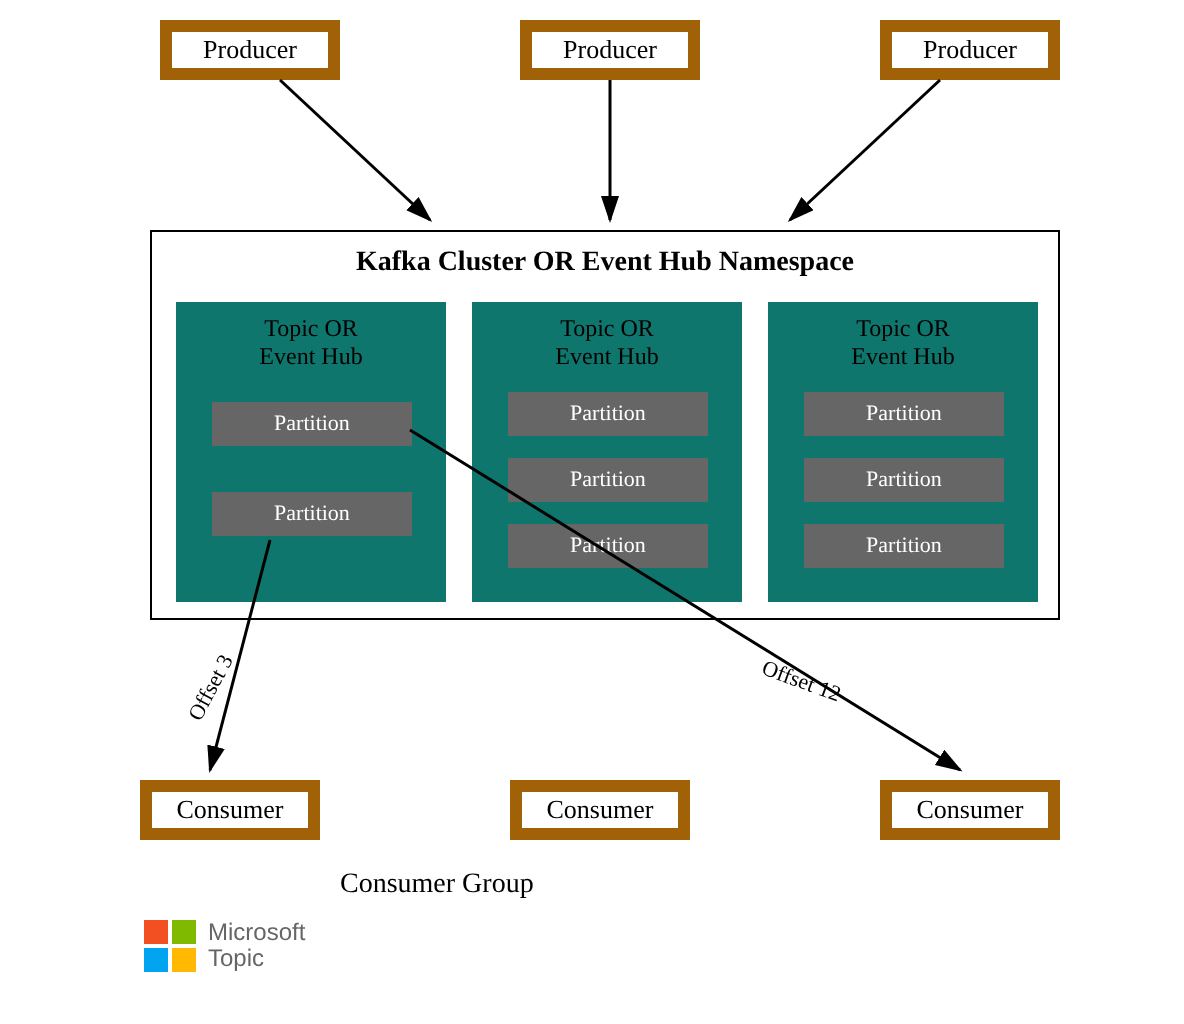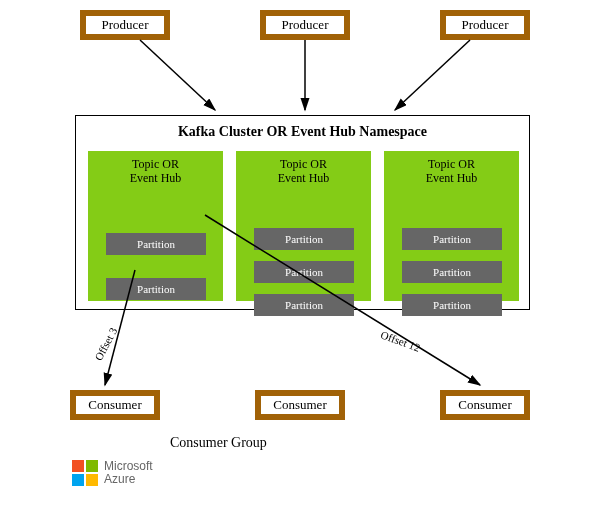--- a/index.html
+++ b/index.html
@@ -36,21 +36,21 @@
     position: absolute;
     top: 8px;
     left: 0;
     right: 0;
     text-align: center;
     font-weight: bold;
     font-size: 14px;
   }
   .topic {
     position: absolute;
-    background: #84cc16;
+    background: #0f766e;
     border: none;
     box-sizing: border-box;
   }
   .topic-title {
     position: absolute;
     top: 6px;
     left: 0;
     right: 0;
     text-align: center;
     font-size: 12px;
@@ -59,21 +59,20 @@
   }
   .partition {
     position: absolute;
     background: #666;
     color: #fff;
     font-size: 11px;
     display: flex;
     align-items: center;
     justify-content: center;
     box-sizing: border-box;
-    margin-top: 32px;
   }
   .consumer-group-label {
     position: absolute;
     font-weight: normal;
     font-size: 14px;
   }
   .offset-label {
     position: absolute;
     font-size: 11px;
     transform-origin: center;
@@ -181,21 +180,21 @@
 
   <div class="logo" style="left:40px; top:460px;">
     <div class="logo-squares">
       <div class="sq" style="background:#f25022"></div>
       <div class="sq" style="background:#7fba00"></div>
       <div class="sq" style="background:#00a4ef"></div>
       <div class="sq" style="background:#ffb900"></div>
     </div>
     <div class="logo-text">
       <div>Microsoft</div>
-      <div>Azure</div>
+      <div>Topic</div>
     </div>
   </div>
 
   <svg class="arrows">
     <defs>
       <marker id="ah" markerWidth="10" markerHeight="10" refX="8" refY="3" orient="auto" markerUnits="strokeWidth">
         <path d="M0,0 L9,3 L0,6 Z" fill="#000"></path>
       </marker>
     </defs>
 

